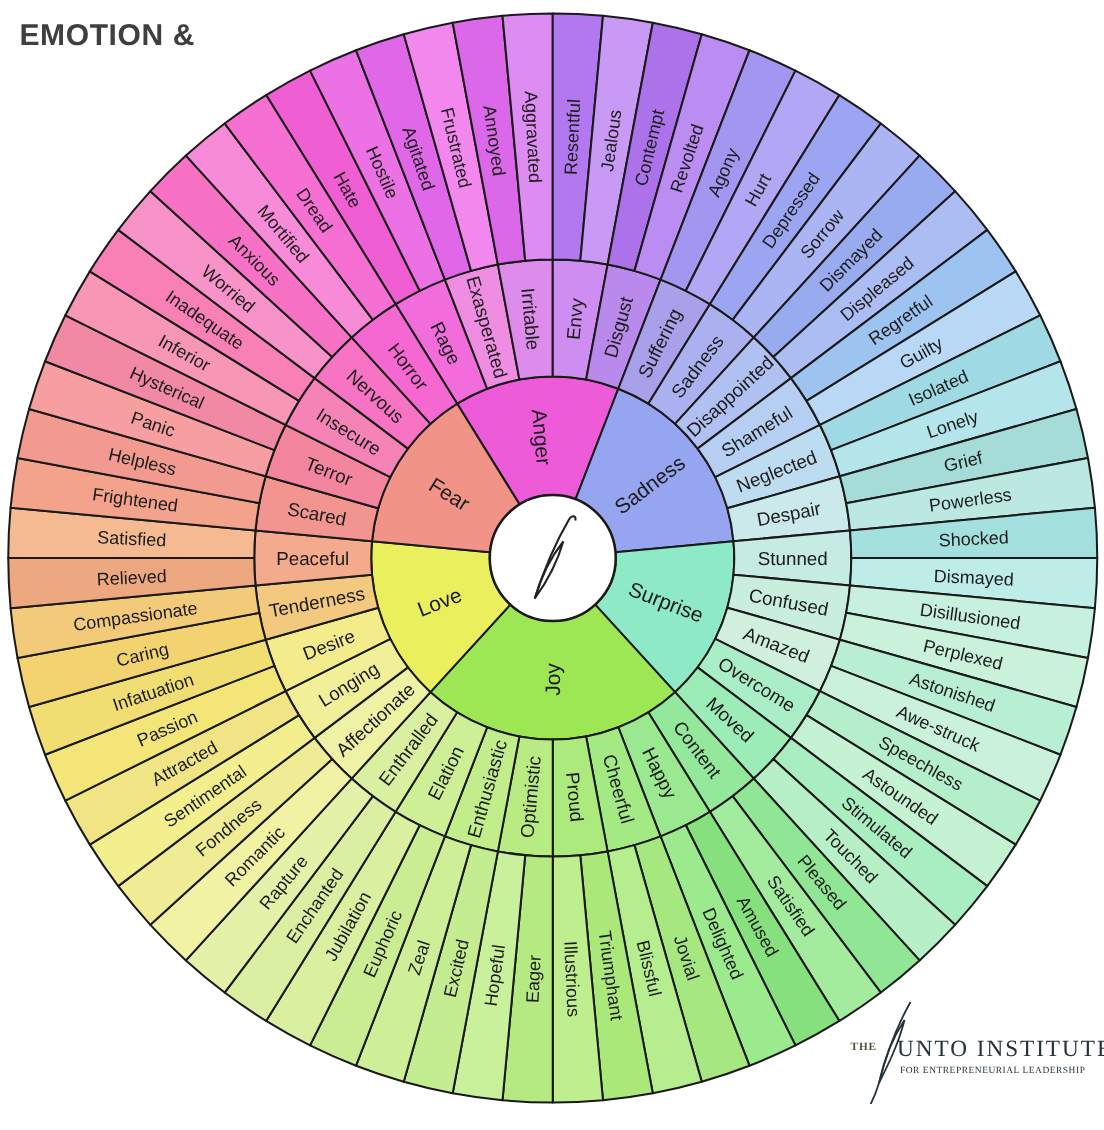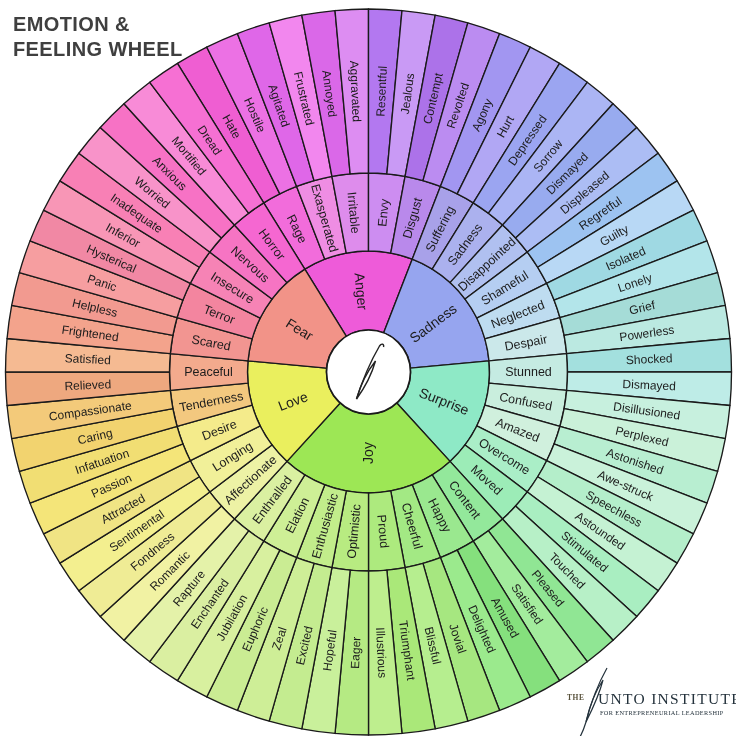--- a/index.html
+++ b/index.html
@@ -1,28 +1,27 @@
 <!DOCTYPE html>
 <html><head>
 <meta charset="utf-8">
 <style>
   html,body{margin:0;padding:0;background:#ffffff;}
   body{width:736px;height:753px;position:relative;overflow:hidden;
        font-family:"Liberation Sans",sans-serif;}
   .title{position:absolute;left:13px;top:12px;color:#3f3f3f;
-         font-size:20px;line-height:25px;font-weight:600;letter-spacing:.4px;}
+         font-size:20px;line-height:25px;font-weight:600;letter-spacing:.4px;text-align:center;}
   .wheel-svg{position:absolute;left:0;top:0;}
   .logo{position:absolute;left:550px;top:662px;}
 </style>
 </head>
 <body>
 
 <div class="title">
   <div>EMOTION &amp;</div>
-  <div>FEELING WHEEL</div>
 </div>
 
 <svg class="wheel-svg" width="736" height="753" viewBox="0 0 736 753">
     <g>
       <path d="M304.80,269.12 A121,121 0 0 1 412.21,259.17 L383.67,332.84 A42,42 0 0 0 346.39,336.29 Z" fill="#ee5bd9" stroke="#1a1a1a" stroke-width="1.35" stroke-linejoin="round"></path>
       <path d="M263.74,202.81 A199,199 0 0 1 296.61,186.44 L324.79,259.17 A121,121 0 0 0 304.80,269.12 Z" fill="#f26cdb" stroke="#1a1a1a" stroke-width="1.35" stroke-linejoin="round"></path>
       <path d="M177.41,63.37 A363,363 0 0 1 206.70,47.06 L279.80,193.86 A199,199 0 0 0 263.74,202.81 Z" fill="#ef5ed2" stroke="#1a1a1a" stroke-width="1.35" stroke-linejoin="round"></path>
       <path d="M206.70,47.06 A363,363 0 0 1 237.37,33.51 L296.61,186.44 A199,199 0 0 0 279.80,193.86 Z" fill="#ec71e4" stroke="#1a1a1a" stroke-width="1.35" stroke-linejoin="round"></path>
       <path d="M296.61,186.44 A199,199 0 0 1 331.93,176.39 L346.27,253.06 A121,121 0 0 0 324.79,259.17 Z" fill="#ef8de3" stroke="#1a1a1a" stroke-width="1.35" stroke-linejoin="round"></path>
       <path d="M237.37,33.51 A363,363 0 0 1 269.16,22.86 L314.04,180.60 A199,199 0 0 0 296.61,186.44 Z" fill="#df67e8" stroke="#1a1a1a" stroke-width="1.35" stroke-linejoin="round"></path>

